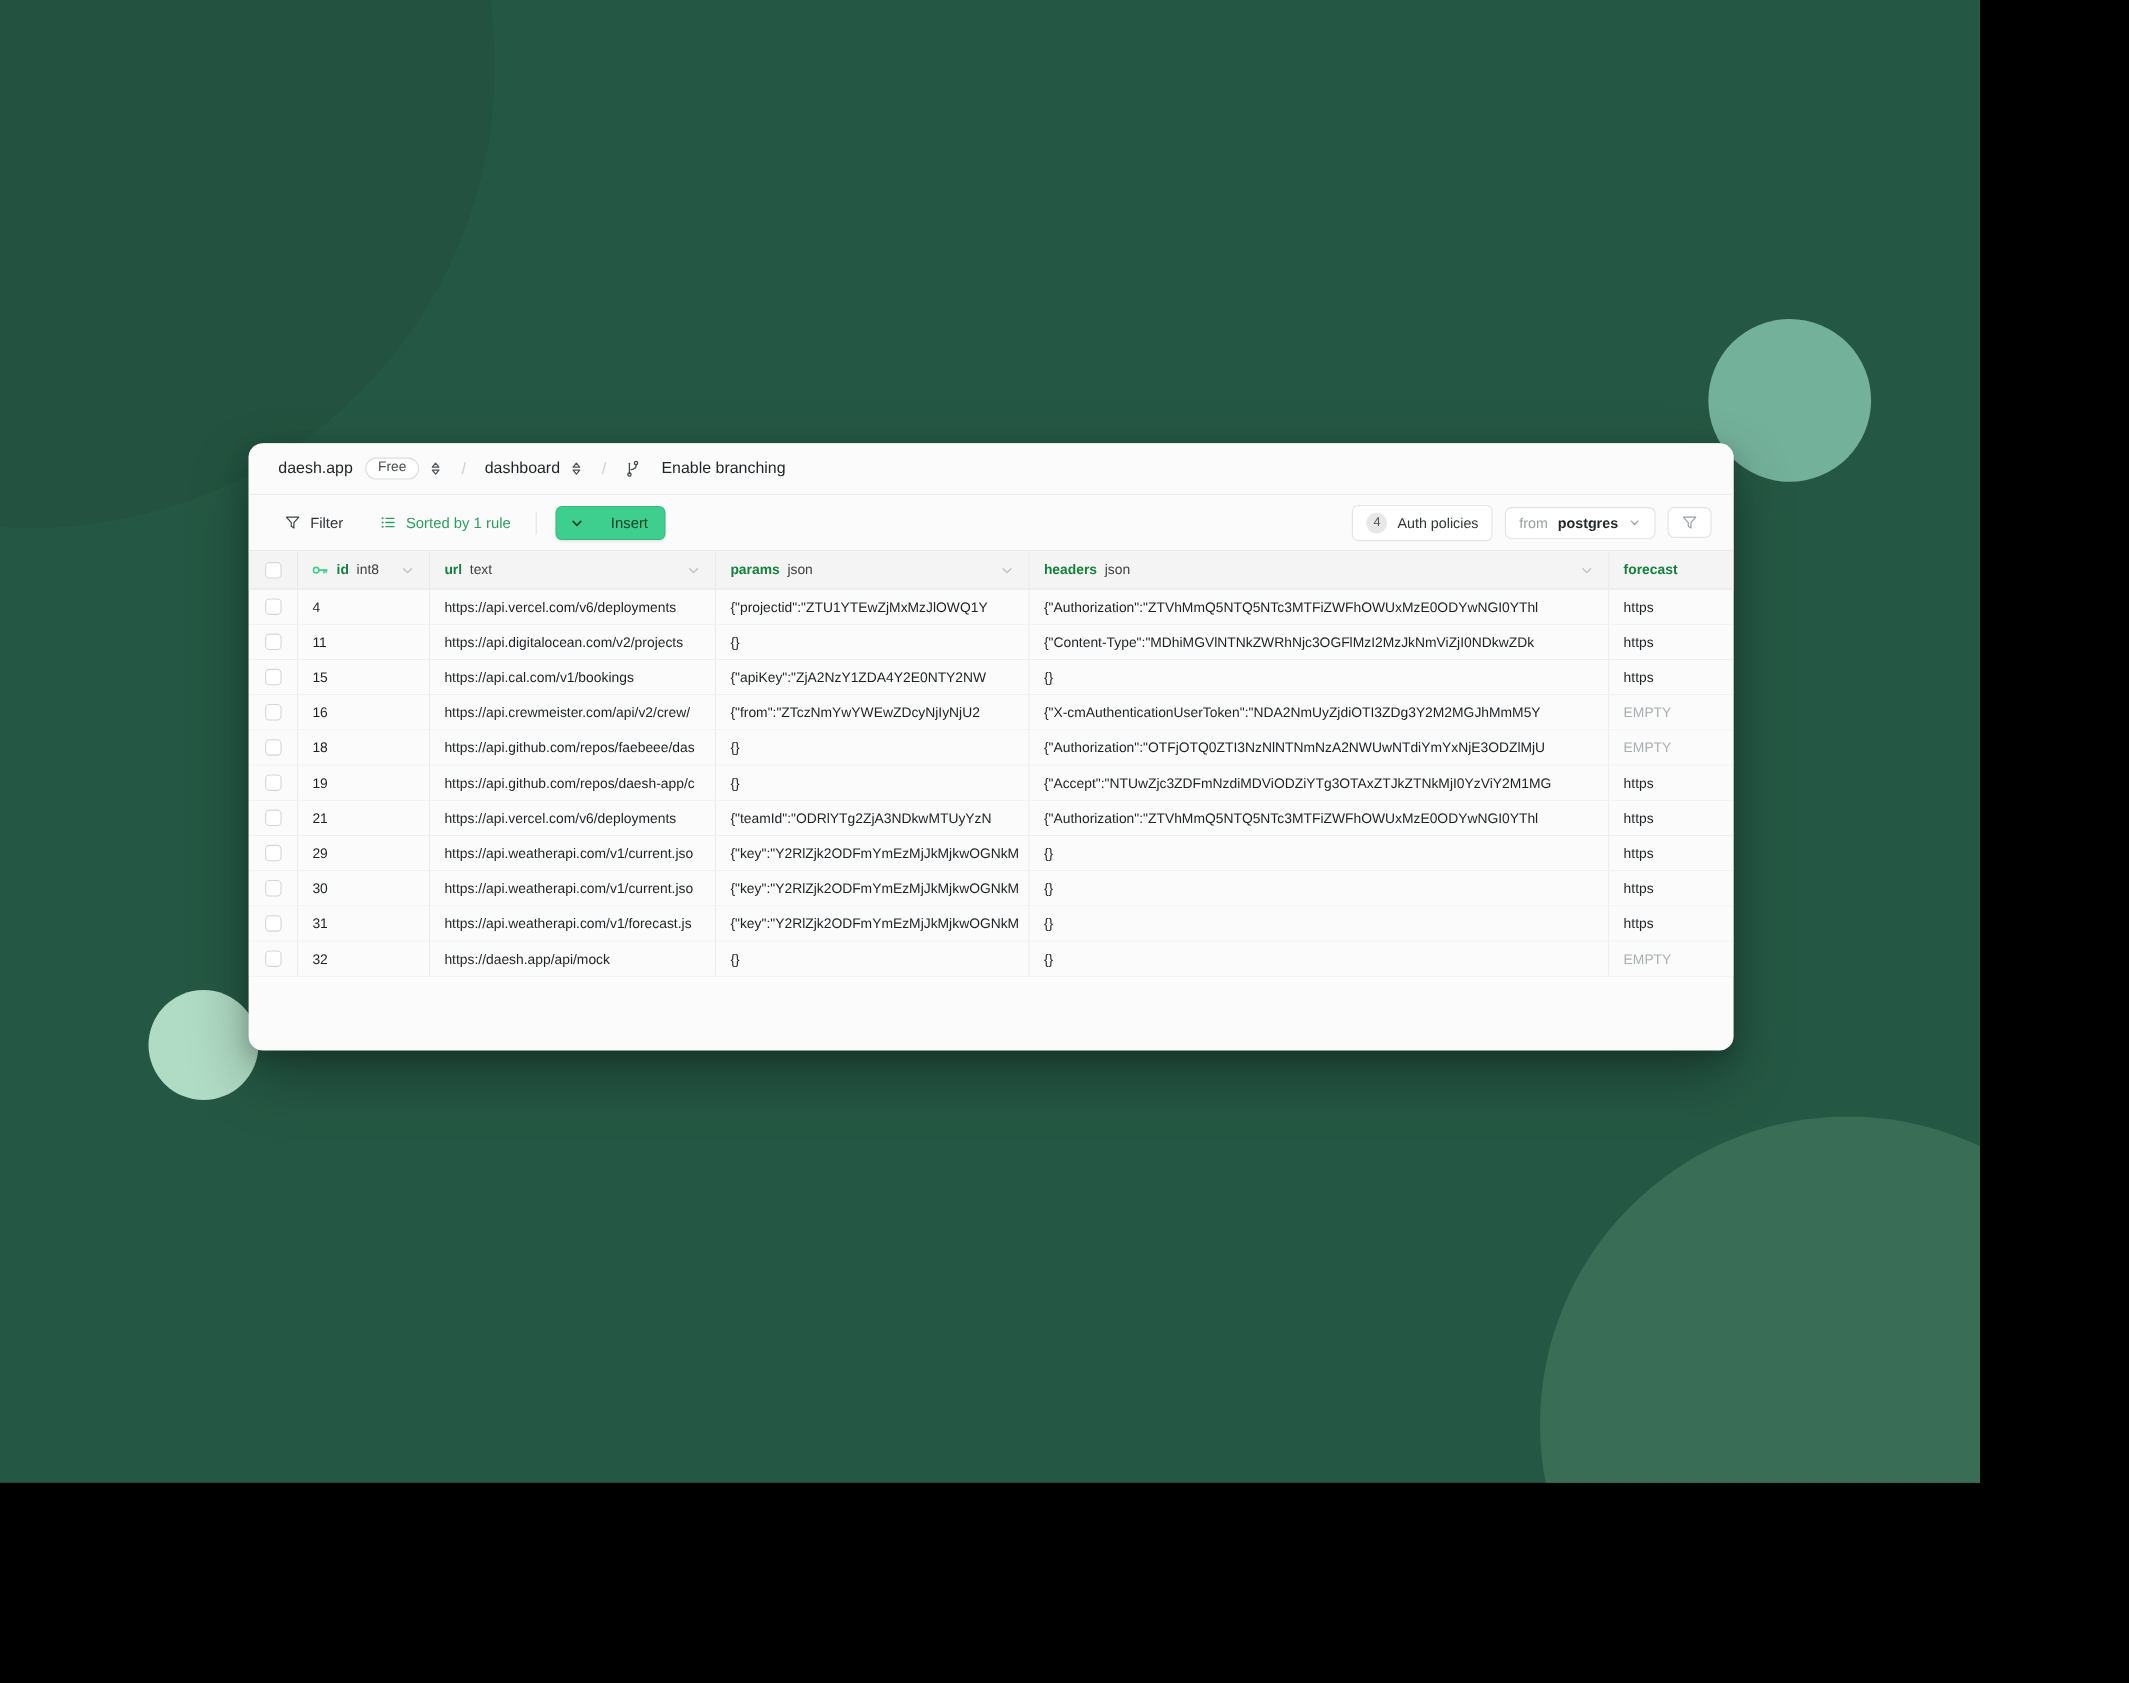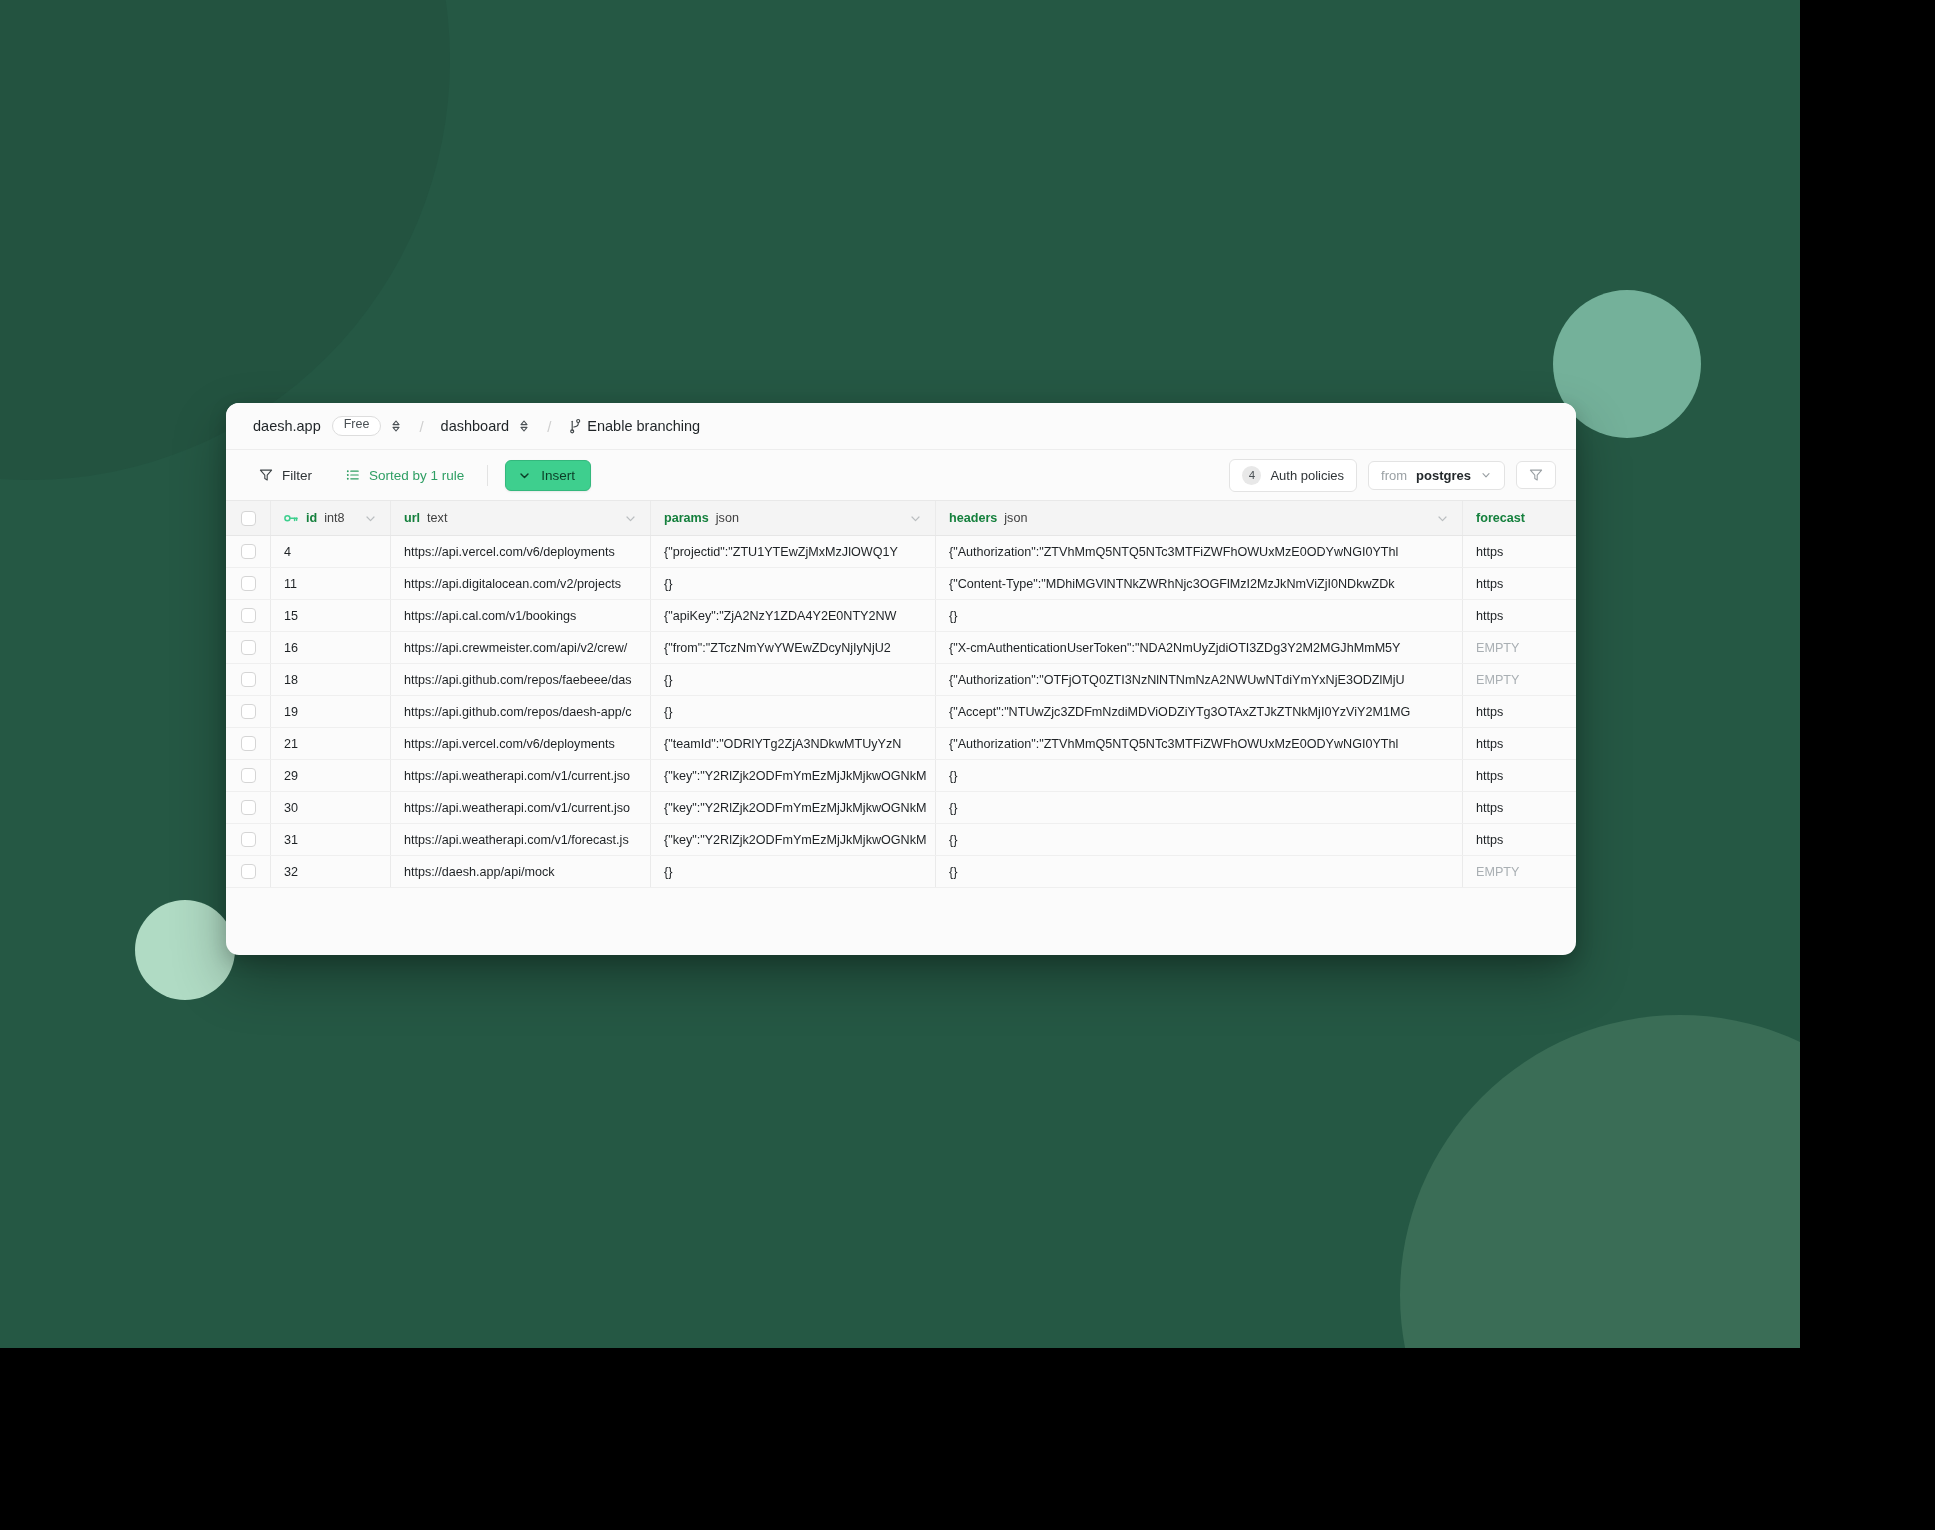--- a/index.html
+++ b/index.html
@@ -50,39 +50,39 @@
     border: 1px solid #DDDDDD;
     border-radius: 999px;
     padding: 1px 11px 4px;
     font-size: 12.5px;
     color: #4A5054;
     background: #FFFFFF;
     line-height: 1.1;
   }
   .chev-updown { margin-left: 9px; display:inline-flex; }
   .bc-sep { color: #CFCFCF; margin: 0 17px; font-size: 15px; }
-  .branch-item { display: inline-flex; align-items: center; gap: 4px; color:#1F2427; }
+  .branch-item { display: inline-flex; align-items: center; gap: 18px; color:#1F2427; }
 
   
   #toolbar {
     height: 51px;
     display: flex; align-items: center;
     padding: 0 20px 0 27px;
     background: #FBFBFB;
     border-bottom: 1px solid #E8E8E8;
   }
   .tb-btn {
     display: inline-flex; align-items: center; gap: 9px;
     font-size: 13.5px; color: #2F3437;
     padding: 5px 6px; border-radius: 5px;
   }
   .tb-sorted { color: #2E9E63; }
   .tb-divider { width:1px; height:21px; background:#E3E3E3; margin: 0 17px; }
   #insert-button {
-    display: inline-flex; align-items: center; gap: 10px;
+    display: inline-flex; align-items: center; gap: 24px;
     background: #3ECF8E;
     color: #0F3D2A;
     border: 1px solid #34B87D;
     border-radius: 6px;
     padding: 7px 15px 7px 12px;
     font-size: 13.5px;
     font-weight: 500;
     color: #08301F;
     box-shadow: 0 1px 2px rgba(0,0,0,.08);
   }

